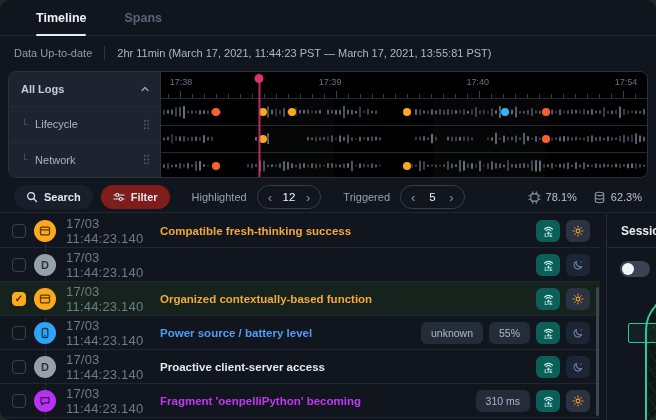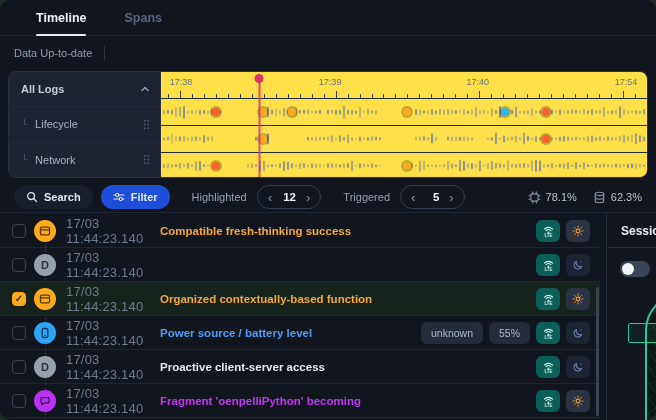--- a/index.html
+++ b/index.html
@@ -23,41 +23,41 @@
   .tl-left{width:152px;background:#1d2430;border-right:1px solid #28313f;display:flex;flex-direction:column;flex:none}
   .tl-left-head{height:27px;flex:none;display:flex;align-items:center;padding:0 10px 0 12px;font-size:11px;color:#97a1b2;border-bottom:1px solid #28313f}
   .tl-tools{margin-left:auto;display:flex;gap:9px;align-items:center}
   .tl-tools svg{cursor:pointer}
   .tl-row{flex:1;display:flex;align-items:center;padding:0 10px 0 12px;font-size:11px;font-weight:600;color:#c6cdd8;border-bottom:1px solid #222a37;cursor:pointer}
   .tl-row:last-child{border-bottom:none}
   .tl-row.sub{color:#aab4c2;font-weight:400}
   .corner{color:#505b70;margin-right:7px;font-size:10px}
   .rowtool{margin-left:auto;display:flex;align-items:center}
 
-  .tl-right{flex:1;position:relative;background:#fde047}
+  .tl-right{flex:1;position:relative;background:#000000}
   .tl-ruler{position:absolute;top:0;left:0;right:0;height:27px;border-bottom:1px solid #222a37}
   .ruler-label{position:absolute;top:5px;transform:translateX(-50%);font-size:9px;color:#67738a;white-space:nowrap}
   .ruler-tick{position:absolute;bottom:0;width:1px;height:4px;background:#39424f}
   .band{position:absolute;top:27px;bottom:0;background:rgba(255,255,255,.025)}
   .wave-row{position:absolute;left:0;right:0;height:26px}
   .wave-row.b{border-top:1px solid #222a37}
   .bar{position:absolute;top:50%;transform:translateY(-50%);width:2px;border-radius:1px;background:#77839a}
   .dot{position:absolute;top:50%;width:8px;height:8px;border-radius:50%;transform:translate(-50%,-50%);box-shadow:0 0 0 2px rgba(0,0,0,.25)}
   .playhead{position:absolute;top:2px;bottom:0;width:9px;transform:translateX(-50%);z-index:4;cursor:ew-resize}
   .ph-line{position:absolute;left:50%;top:7px;bottom:0;width:1.5px;background:rgba(217,51,107,.85)}
   .ph-dot{position:absolute;top:0;left:0;width:9px;height:9px;border-radius:50%}
 
   
   .toolbar{position:absolute;top:182px;left:0;right:0;height:30px;display:flex;align-items:center;padding:0 14px;font-size:11px}
   .pill-btn{display:flex;align-items:center;gap:6px;height:24px;padding:0 12px;border-radius:12px;font-size:11px;font-weight:700;color:#e2e7ee;background:#181f2b;cursor:pointer}
-  .pill-btn.filter{background:#1d4ed8;margin-left:8px}
+  .pill-btn.filter{background:#7f1d1d;margin-left:8px}
   .tb-label{color:#97a1b3;margin-left:22px;margin-right:10px}
   .stepper{display:flex;align-items:center;height:24px;border:1px solid #333d4e;border-radius:12px;padding:0 10px;gap:10px}
   .chev{color:#8a94a7;font-size:13px;line-height:1;cursor:pointer}
-  .step-val{color:#f2f5f9;font-size:11.5px;font-weight:700;min-width:14px;text-align:right}
+  .step-val{color:#f2f5f9;font-size:11.5px;font-weight:400;min-width:14px;text-align:center}
   .metrics{margin-left:auto;display:flex;align-items:center;gap:16px;color:#bac3d1;font-size:11px}
   .metric{display:flex;align-items:center;gap:5px}
 
   
   .list-area{position:absolute;top:212px;left:0;right:0;bottom:0;border-top:1px solid #1f2734}
   .log-list{position:absolute;left:0;top:1px;bottom:0;width:600px}
   .connector{position:absolute;left:45px;top:20px;bottom:0;border-left:1px dashed #2c3543}
   .log-row{position:relative;height:34px;display:flex;align-items:center;padding:0 10px 0 12px;border-bottom:1px solid #1e2633;cursor:pointer}
   .log-row.selected{background:#16231c}
   .cb{width:14px;height:14px;border:1.5px solid #3a4352;border-radius:4px;margin-right:8px;flex:none;font-size:10px;line-height:12px;text-align:center;color:transparent;cursor:pointer}
@@ -96,20 +96,21 @@
         <span>Timeline</span>
       </div>
     <div class="tab">
         <span>Spans</span>
       </div>
   </div>
 
   <div class="infobar">
     <span>Data Up-to-date</span>
     <span class="vdiv"></span>
+    <span class="info-range">2hr 11min (March 17, 2021, 11:44:23 PST — March 17, 2021, 13:55:81 PST)</span>
   </div>
 
   <div class="tl-panel">
     <div class="tl-left">
       <div class="tl-row">
         <span>All Logs</span>
         <span class="rowtool">
             <svg width="10" height="10" viewBox="0 0 10 10">
               <polyline points="2,6.5 5,3.5 8,6.5" fill="none" stroke="#9aa4b4" stroke-width="1.4" stroke-linecap="round" stroke-linejoin="round"></polyline>
             </svg>
@@ -718,20 +719,21 @@
         <div class="log-row">
           <span class="cb"></span>
           <span class="circ" style="background:#b832f2">
             <svg width="12" height="12" viewBox="0 0 12 12">
               <path d="M2 2.6h8v5.2H5.4L3 9.8V7.8H2z" fill="none" stroke="#3f0a5c" stroke-width="1.2" stroke-linejoin="round"></path>
             </svg>
           </span>
           <span class="ts">17/03 11:44:23.140</span>
           <span class="msg" style="color:#c138f2">Fragment 'oenpelliPython' becoming</span>
           <span class="spacer"></span>
+          <span class="badge">310 ms</span>
           <span class="rbtn lte">
             <svg width="13" height="14" viewBox="0 0 14 15">
               <path d="M2.6 5.4a6.2 6.2 0 0 1 8.8 0" fill="none" stroke="currentColor" stroke-width="1.2" stroke-linecap="round"></path>
               <path d="M4.4 7.2a3.7 3.7 0 0 1 5.2 0" fill="none" stroke="currentColor" stroke-width="1.2" stroke-linecap="round"></path>
               <circle cx="7" cy="9.1" r="1" fill="currentColor"></circle>
               <text x="7" y="14.3" text-anchor="middle" font-size="4.8" font-weight="bold" fill="currentColor">LTE</text>
             </svg>
           </span>
           <span class="rbtn sun">
             <svg width="12" height="12" viewBox="0 0 14 14">

